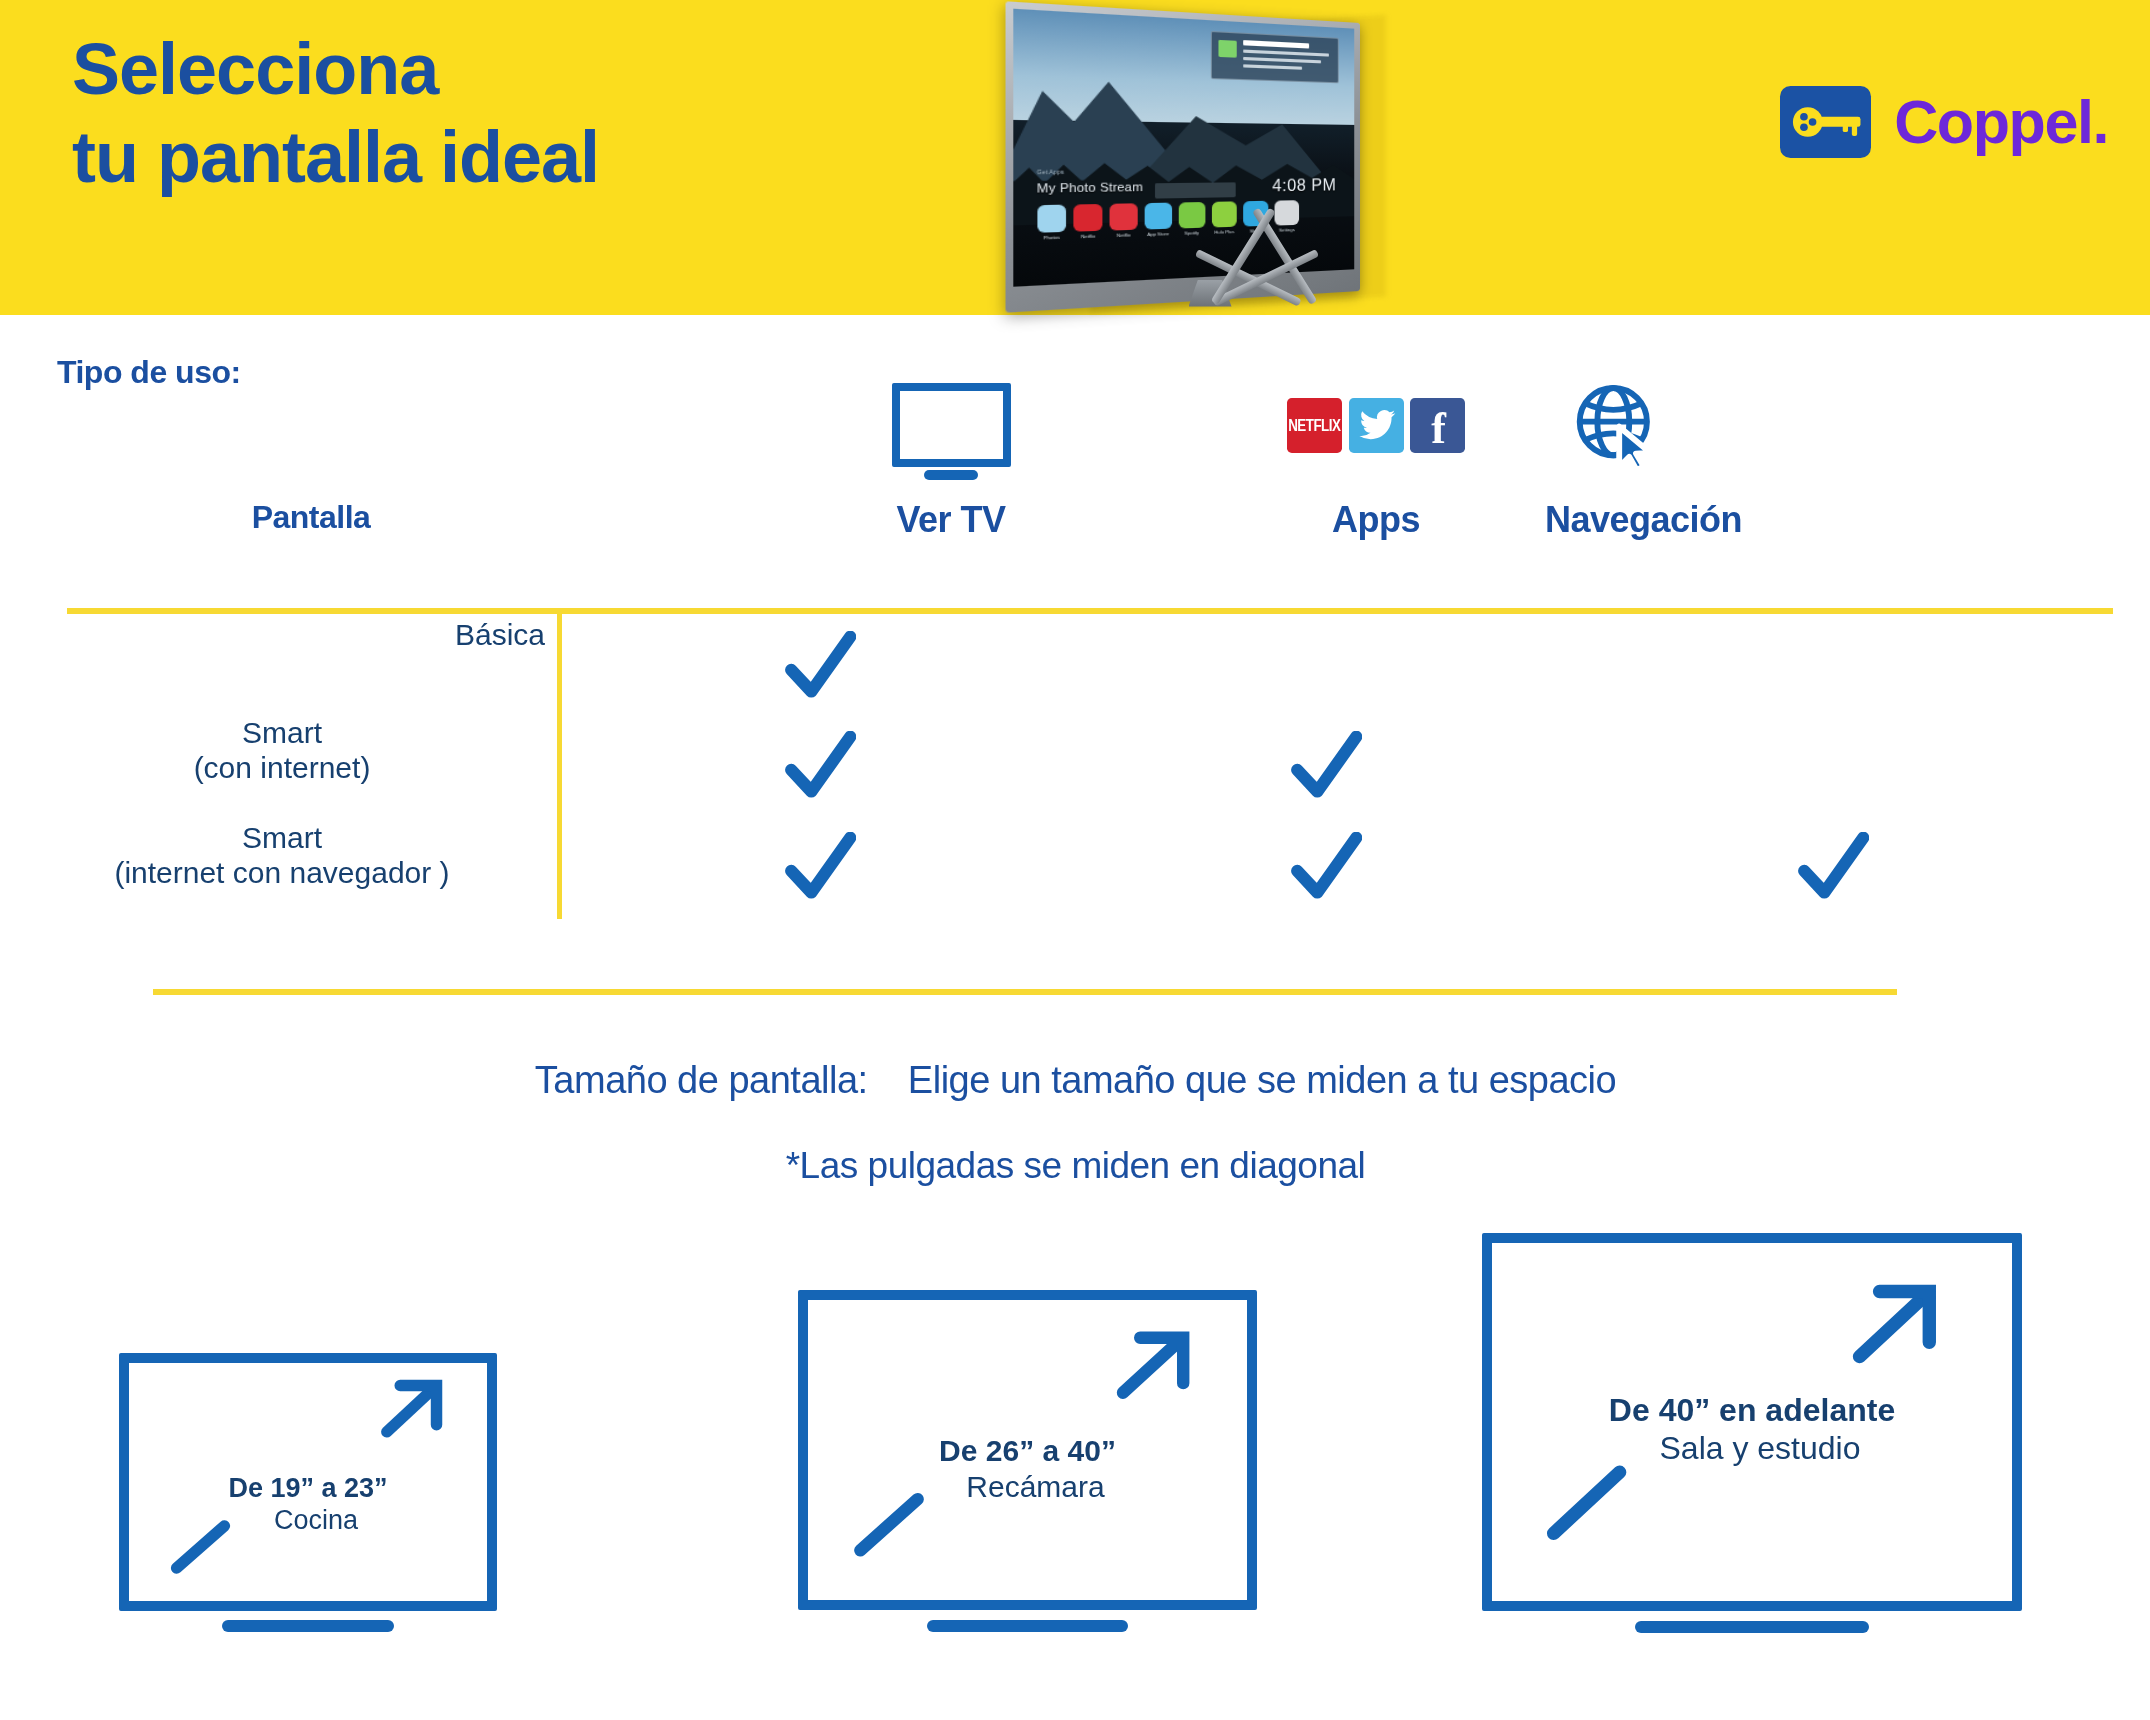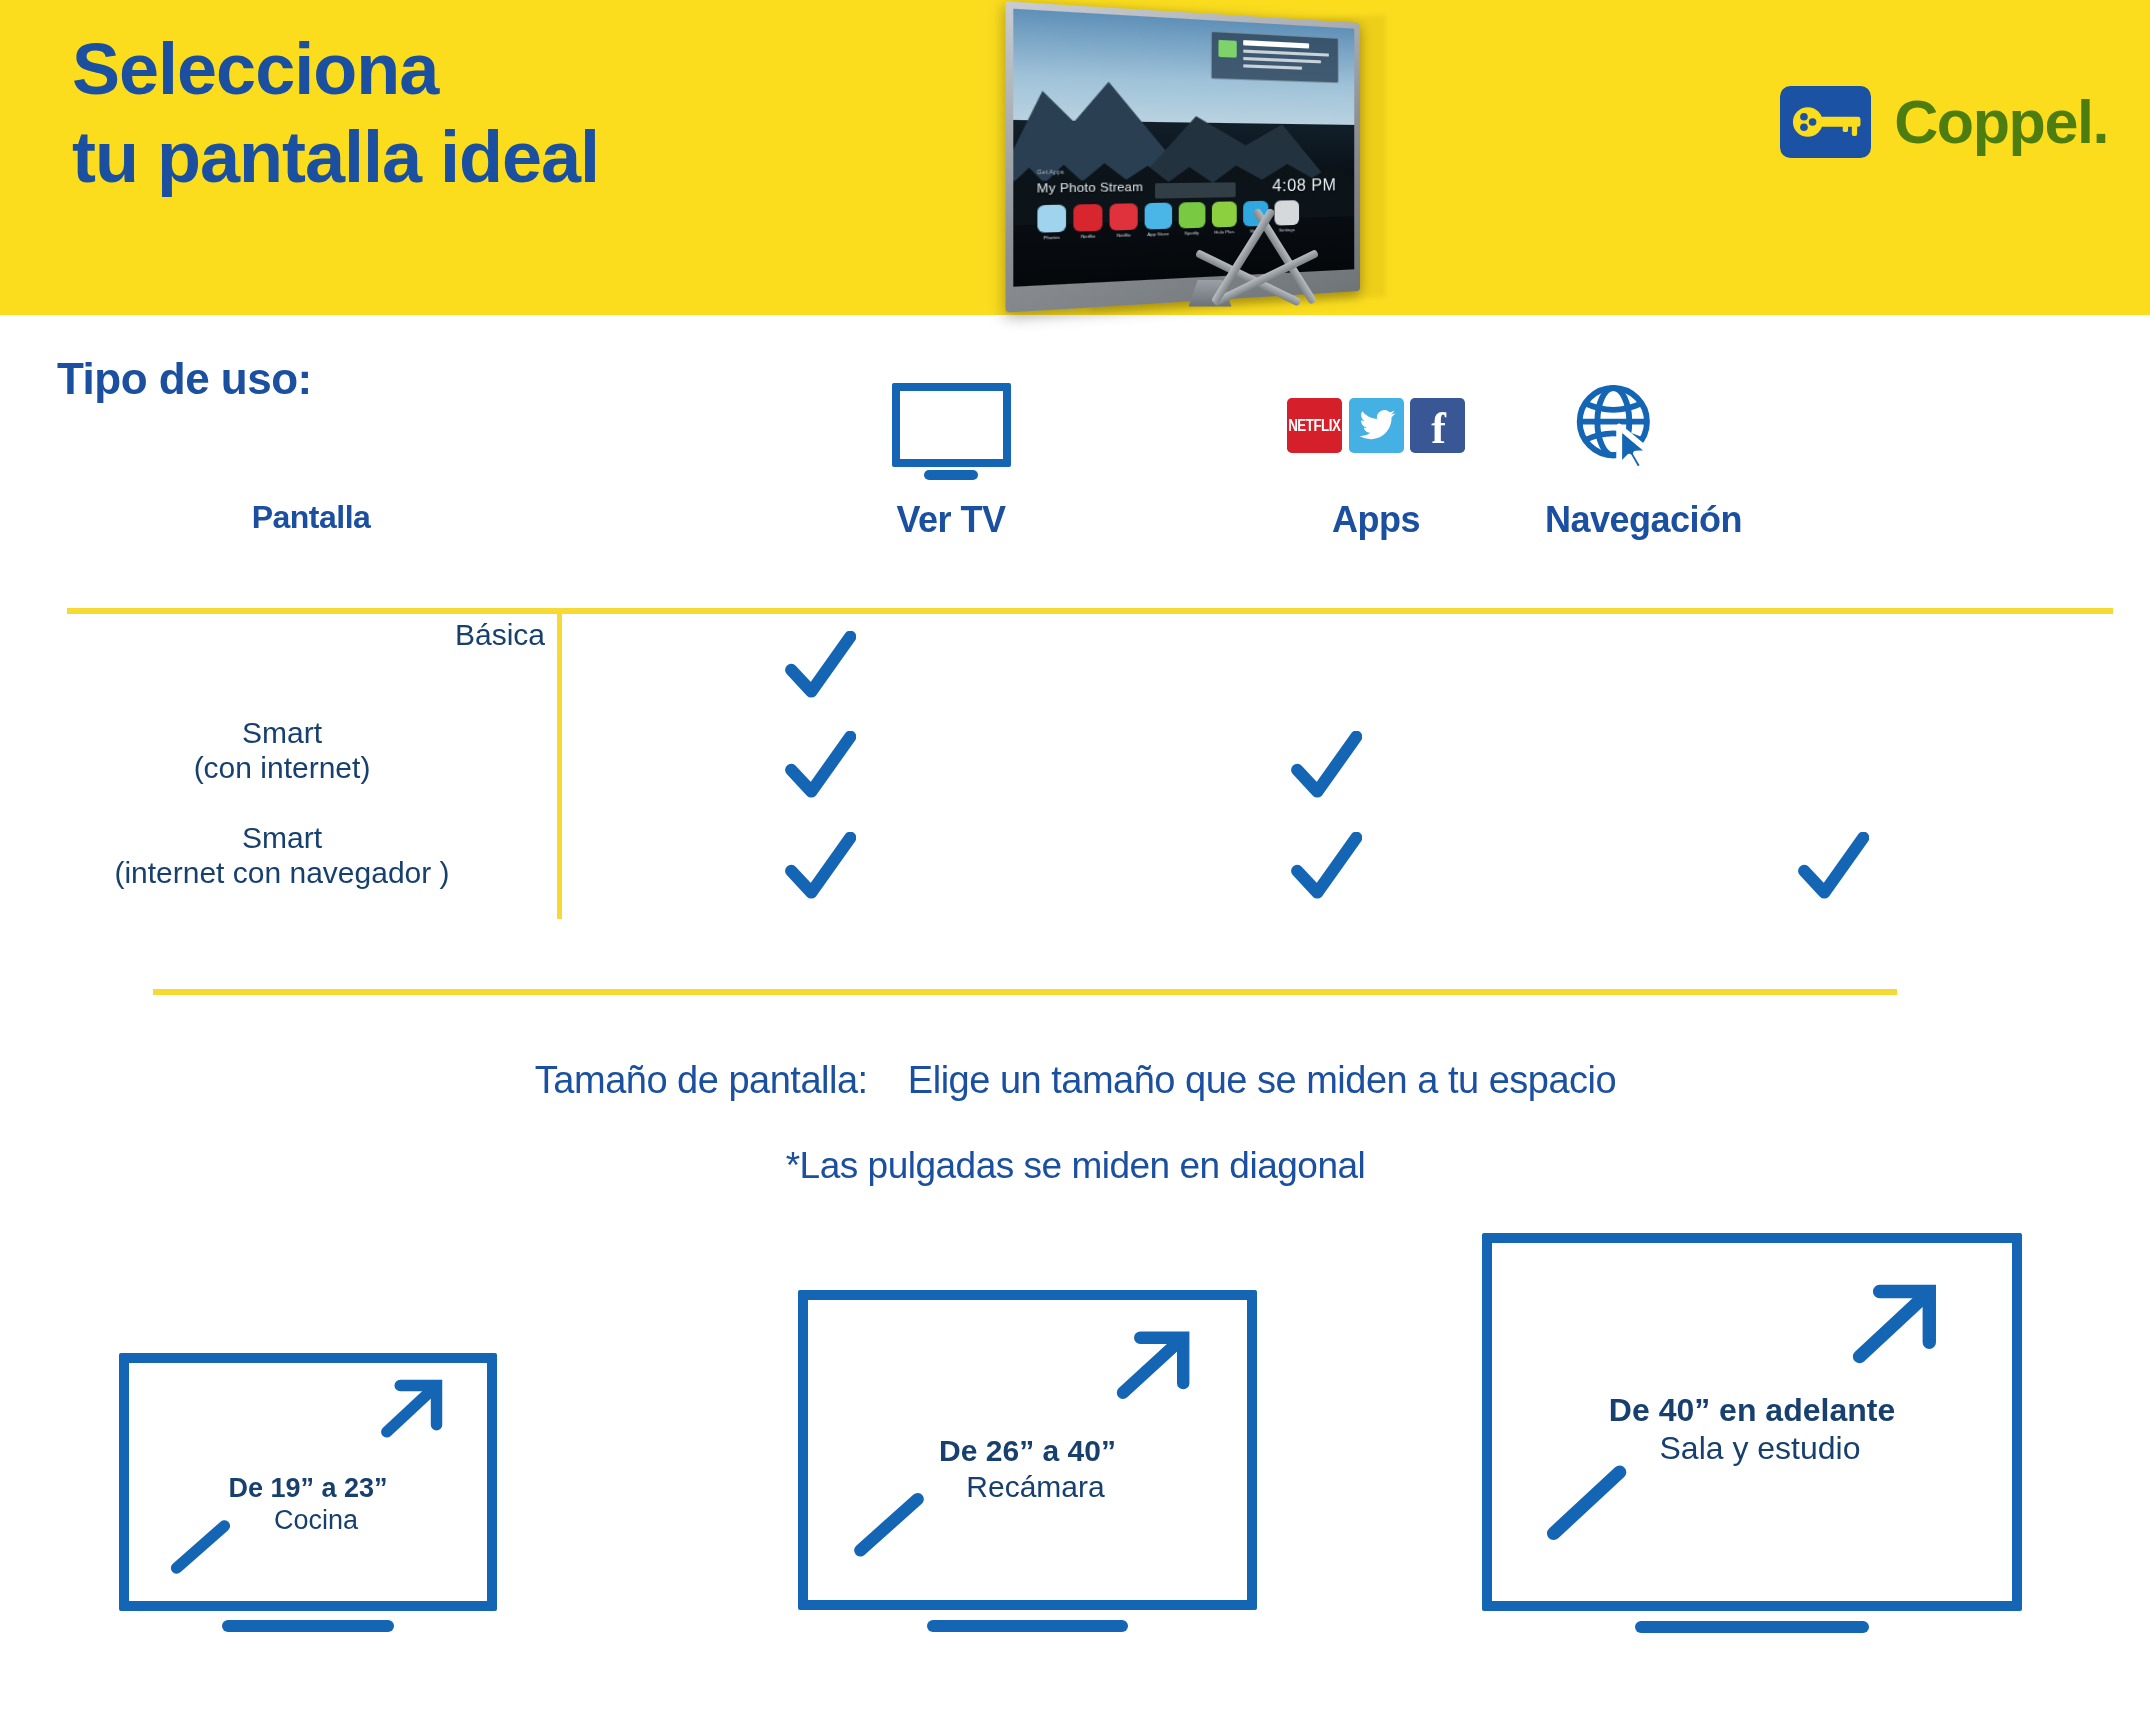--- a/index.html
+++ b/index.html
@@ -96,27 +96,27 @@
     background:linear-gradient(#b8bdc2,#7d8287);}
   .tv-leg.l1{left:148px;width:115px;transform:rotate(26deg);transform-origin:right center;}
   .tv-leg.l2{left:167px;width:110px;transform:rotate(58deg);transform-origin:right center;}
   .tv-leg.l3{left:177px;width:115px;transform:rotate(-26deg);transform-origin:left center;}
   .tv-leg.l4{left:177px;width:110px;transform:rotate(-58deg);transform-origin:left center;}
 
   
   #brand{position:absolute;right:43px;top:86px;display:flex;align-items:center;gap:23px;}
   #brand-badge{width:91px;height:72px;background:#1B52A4;border-radius:10.5px;
     position:relative;}
-  #brand-name{color:#4d7c0f;font-size:61px;font-weight:bold;letter-spacing:-1.4px;
+  #brand-name{color:#6d28d9;font-size:61px;font-weight:bold;letter-spacing:-1.4px;
     line-height:1;}
 
   
   #tipo-label{
     position:absolute;left:57px;top:354px;
-    color:#1B4FA0;font-size:44px;font-weight:bold;letter-spacing:-0.5px;
+    color:#1B4FA0;font-size:32px;font-weight:bold;letter-spacing:-0.5px;
   }
 
   #col-icons{position:absolute;left:0;top:387px;width:2151px;height:115px;}
   .col-ico{position:absolute;top:0;height:76px;display:flex;align-items:center;justify-content:center;}
   .col-ico.c1{left:712px;width:478px;}
   .col-ico.c2{left:1137px;width:478px;}
   .col-ico.c3{left:1376px;width:478px;}
 
   .screen-ico{width:119px;height:84px;position:relative;}
   .screen-ico .frame{position:absolute;inset:0;border:8.1px solid #1565B5;border-radius:1.9px;}

